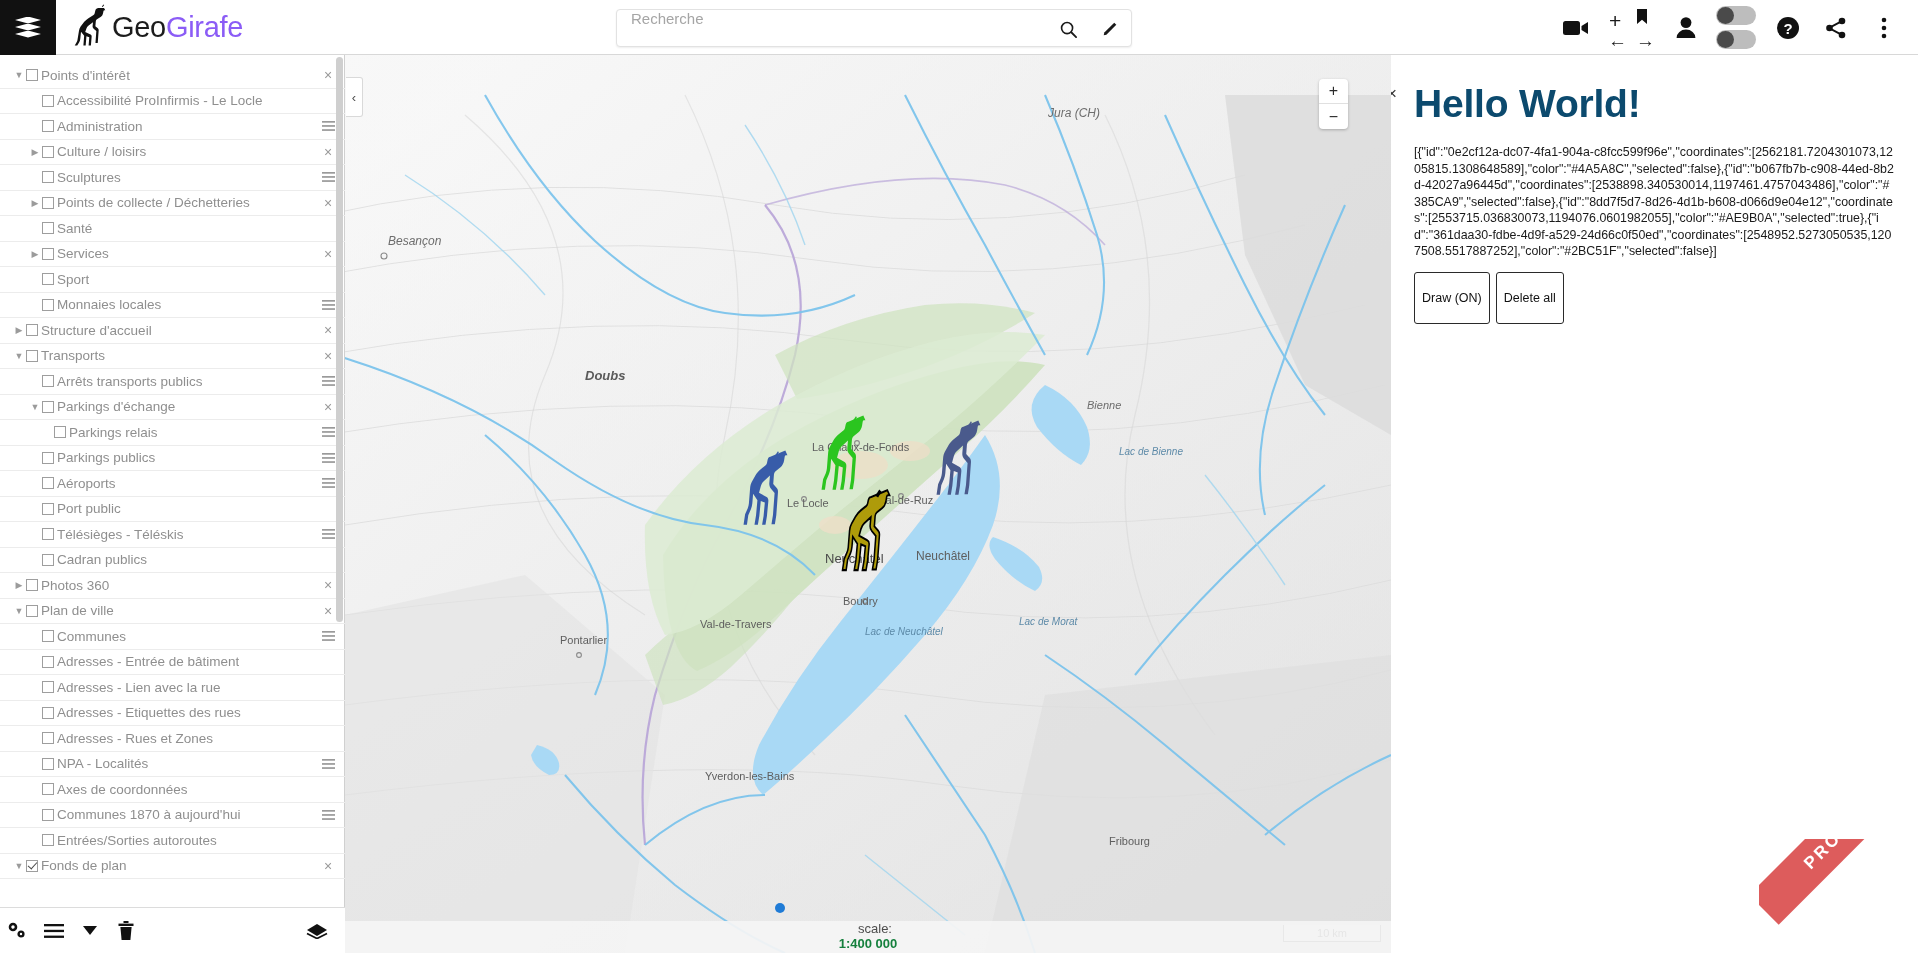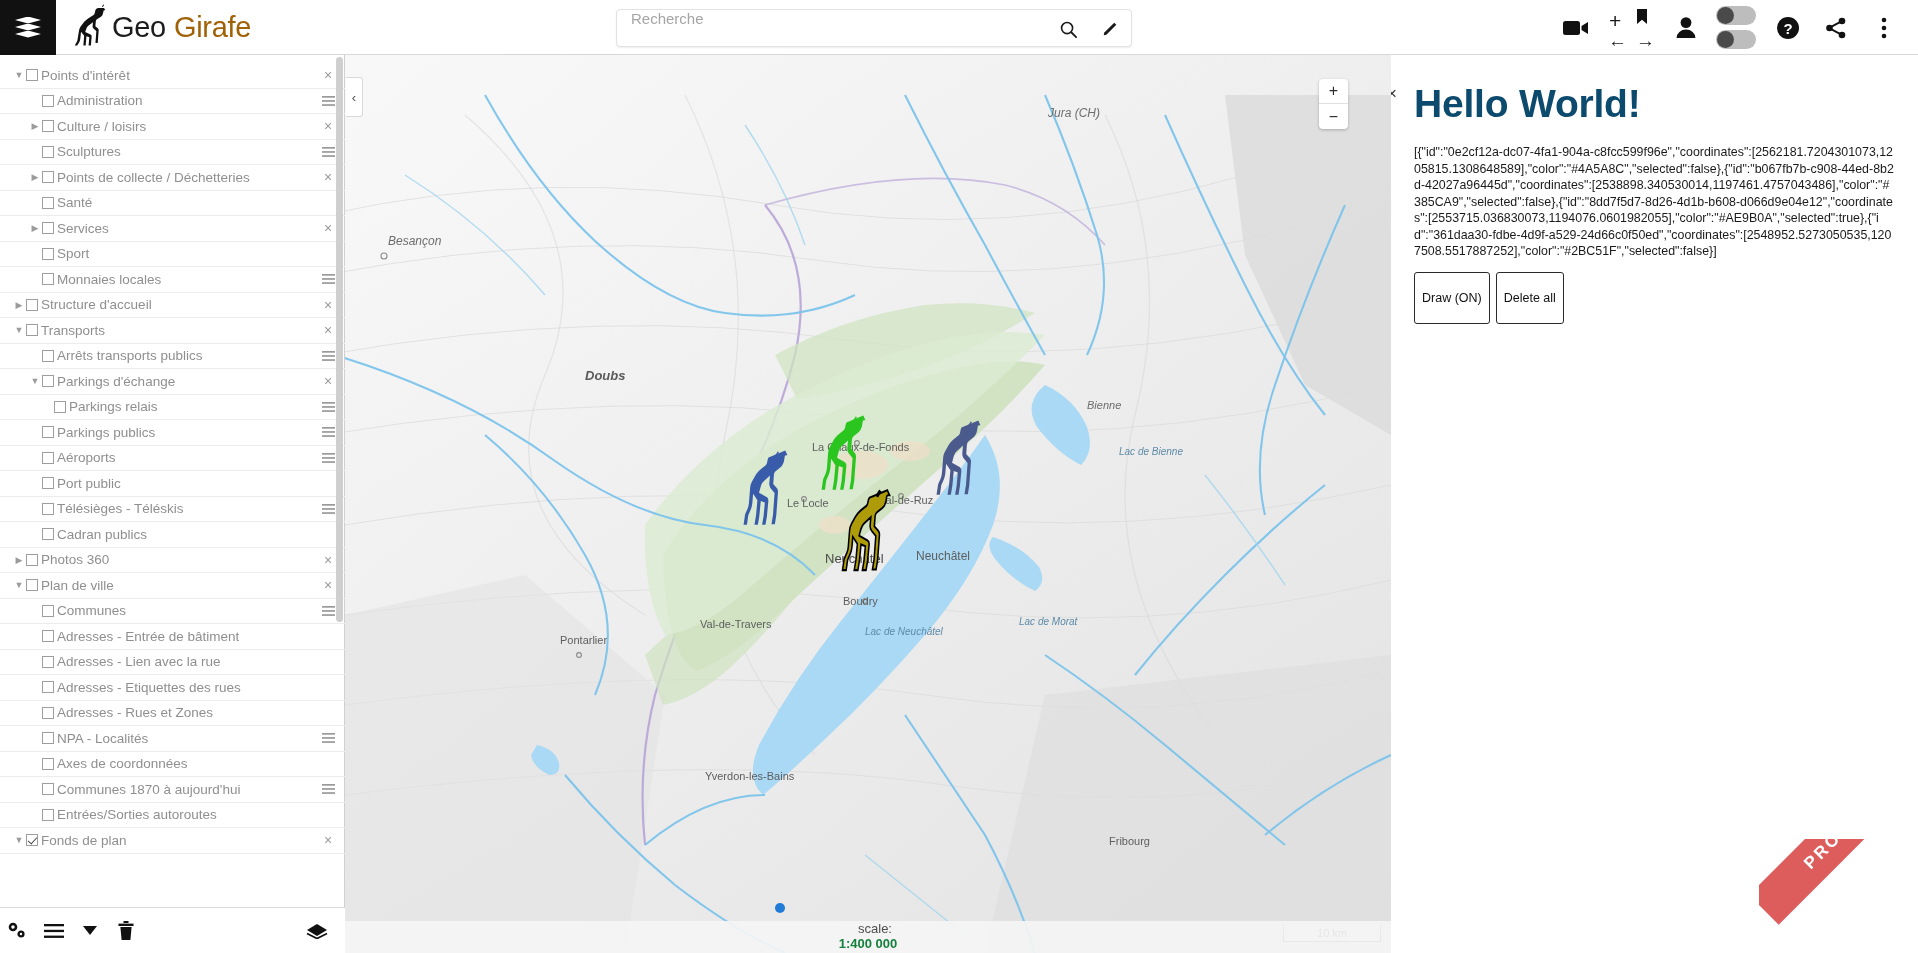--- a/index.html
+++ b/index.html
@@ -40,21 +40,21 @@
   #brand {
     position: absolute; left: 70px; top: 4px;
     display: flex; align-items: center; gap: 4px;
   }
   #brand .giraffe-logo { width: 38px; height: 46px; display: block; }
   #brand .brand-text {
     font-size: 29px; letter-spacing: -0.3px;
     font-weight: 400; white-space: nowrap;
   }
   #brand .brand-geo { color: #1c1c1c; }
-  #brand .brand-girafe { color: #a16207; margin-left: 8px; }
+  #brand .brand-girafe { color: #8b5cf6; }
 
   #searchbar {
     position: absolute; left: 616px; top: 9px;
     width: 516px; height: 38px;
     background: #ffffff;
     border: 1px solid #e2e2e2;
     border-radius: 4px;
     box-shadow: 0 1px 2px rgba(0,0,0,0.07);
     display: flex; align-items: flex-start;
   }
@@ -384,20 +384,25 @@
 </div>
 
 <div id="sidebar">
   <div id="tree-scroll">
     <div id="tree-inner">
         <div class="tree-row d0">
           <span class="caret">▼</span>
           <span class="cb"></span>
           <span class="lbl">Points d'intérêt</span>
           <span class="act">×</span>
+        </div>
+        <div class="tree-row d1">
+          <span class="caret spacer">▶</span>
+          <span class="cb"></span>
+          <span class="lbl">Accessibilité ProInfirmis - Le Locle</span>
         </div>
         <div class="tree-row d1">
           <span class="caret spacer">▶</span>
           <span class="cb"></span>
           <span class="lbl">Administration</span>
           <span class="act hamb">
             <svg width="13" height="10" viewBox="0 0 13 10">
               <rect y="0" width="13" height="1.7" fill="#9a9a9a"></rect>
               <rect y="4.1" width="13" height="1.7" fill="#9a9a9a"></rect>
               <rect y="8.2" width="13" height="1.7" fill="#9a9a9a"></rect>

